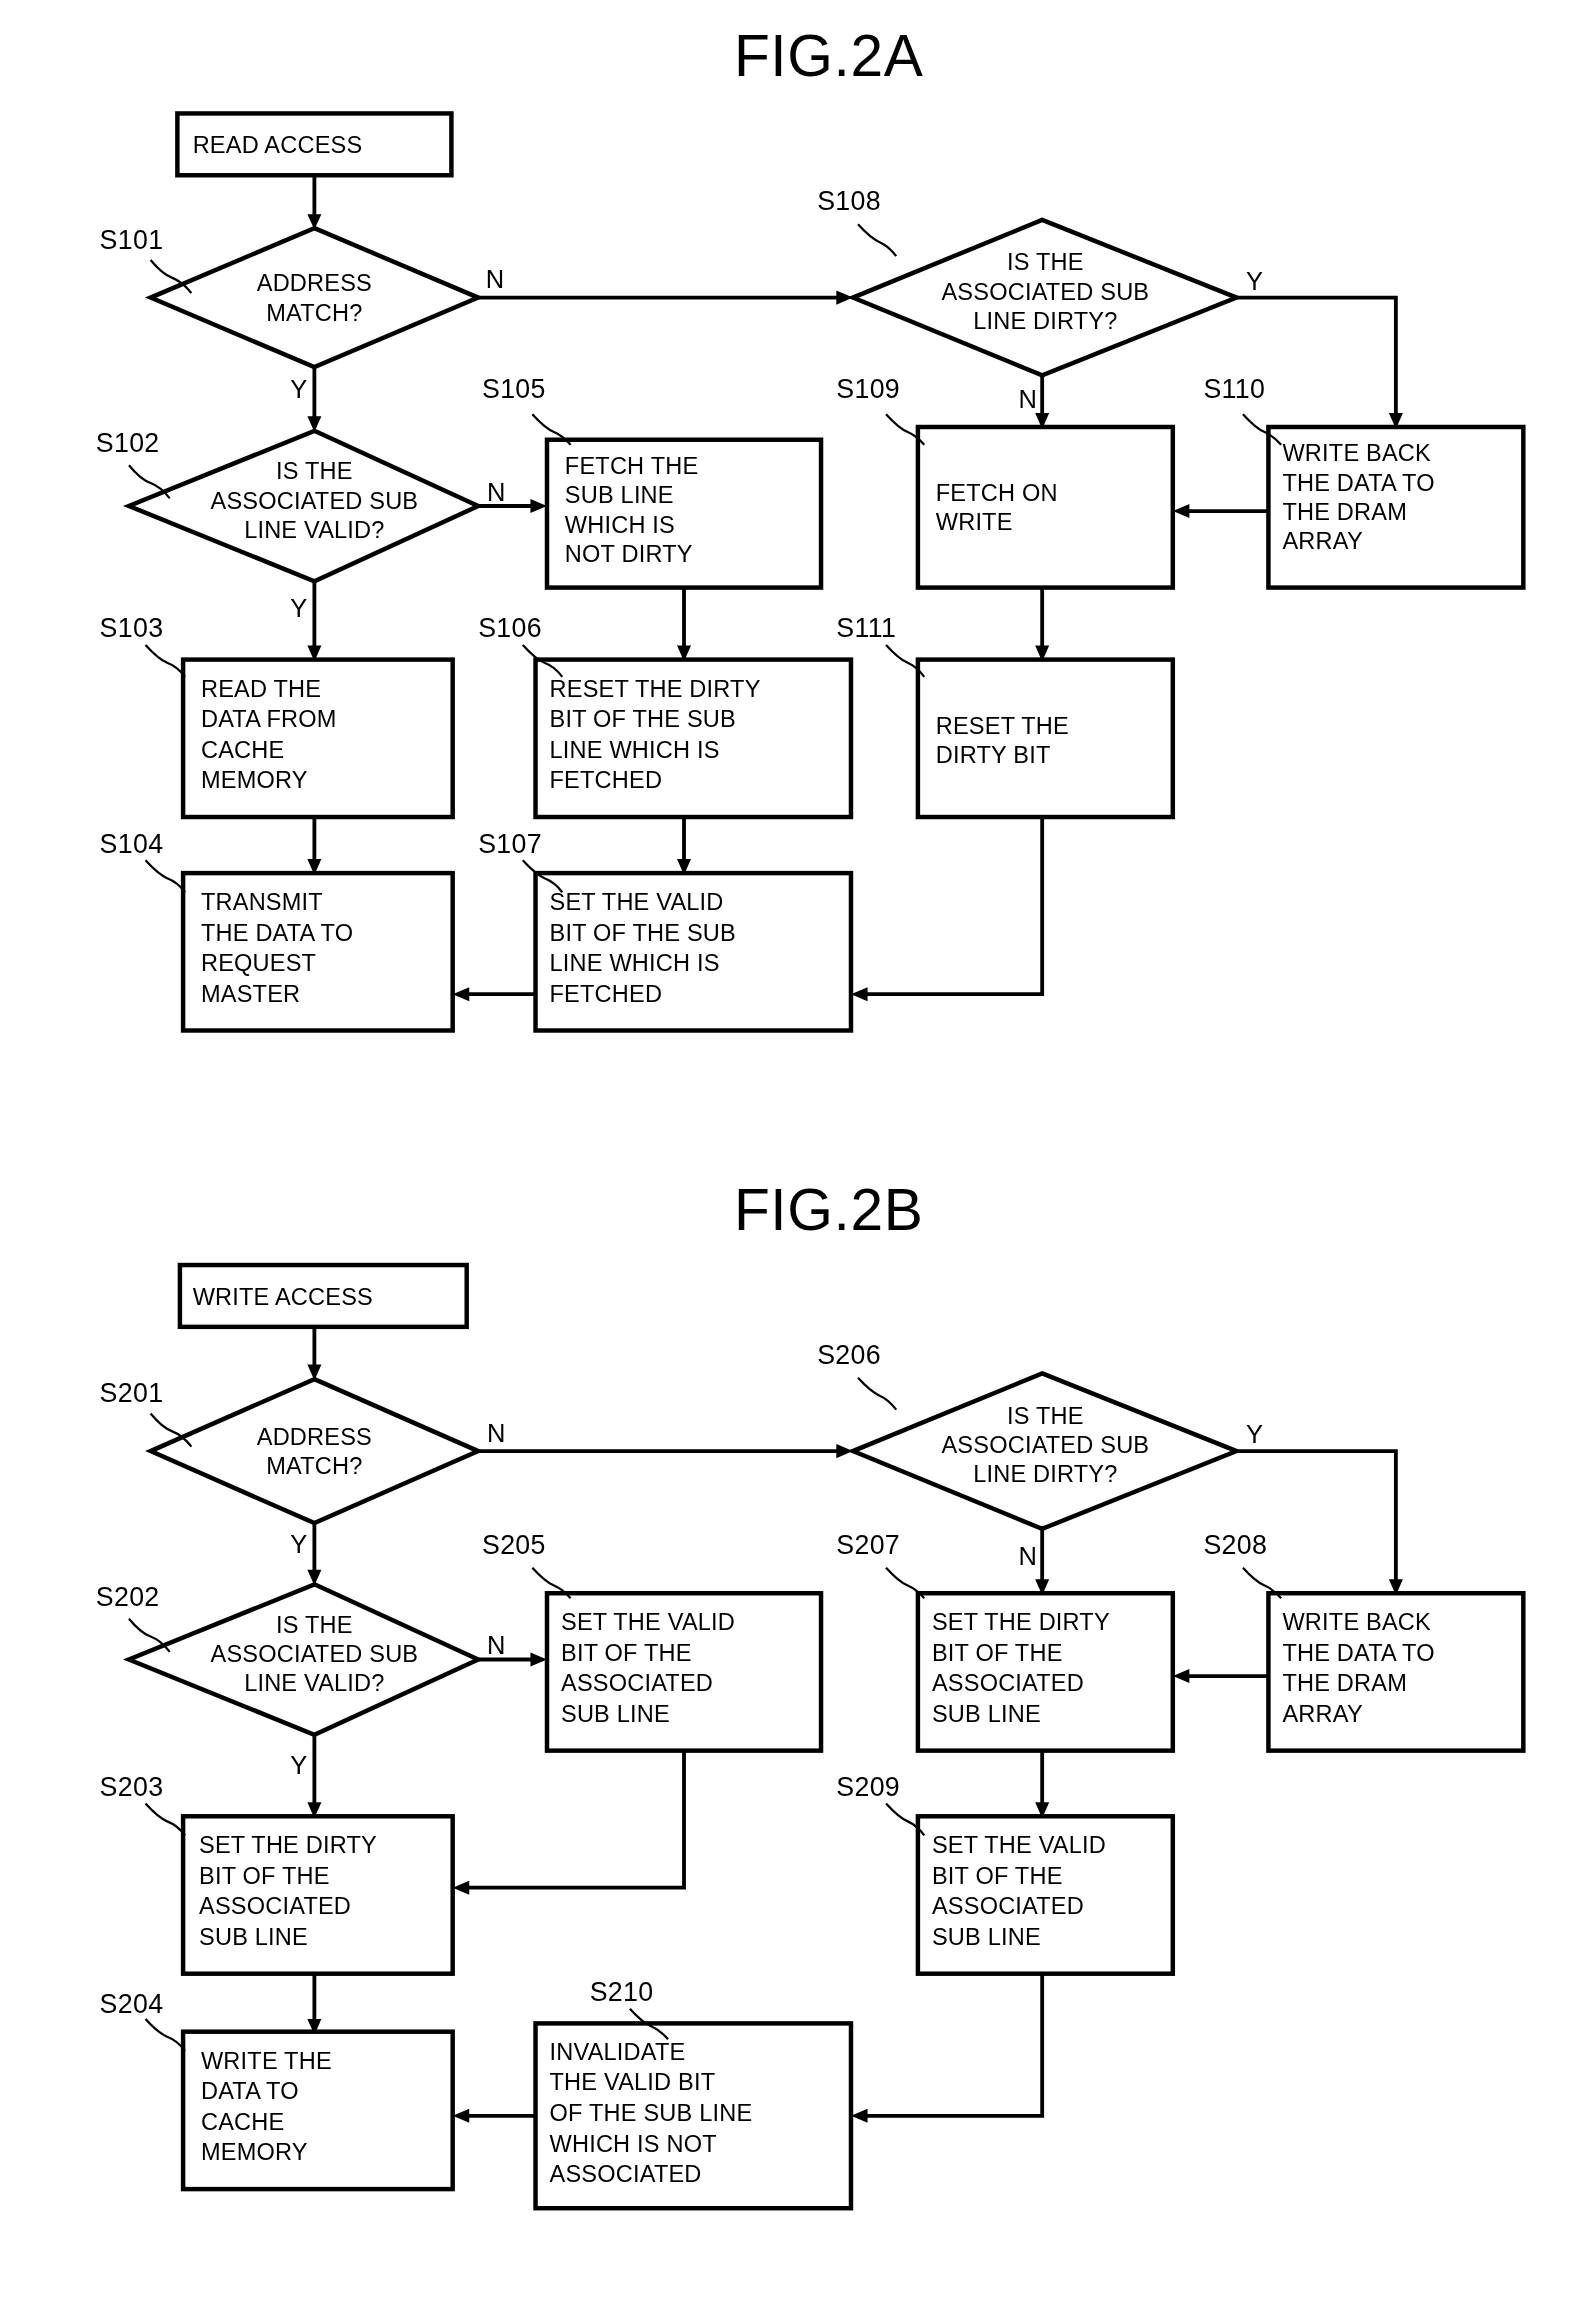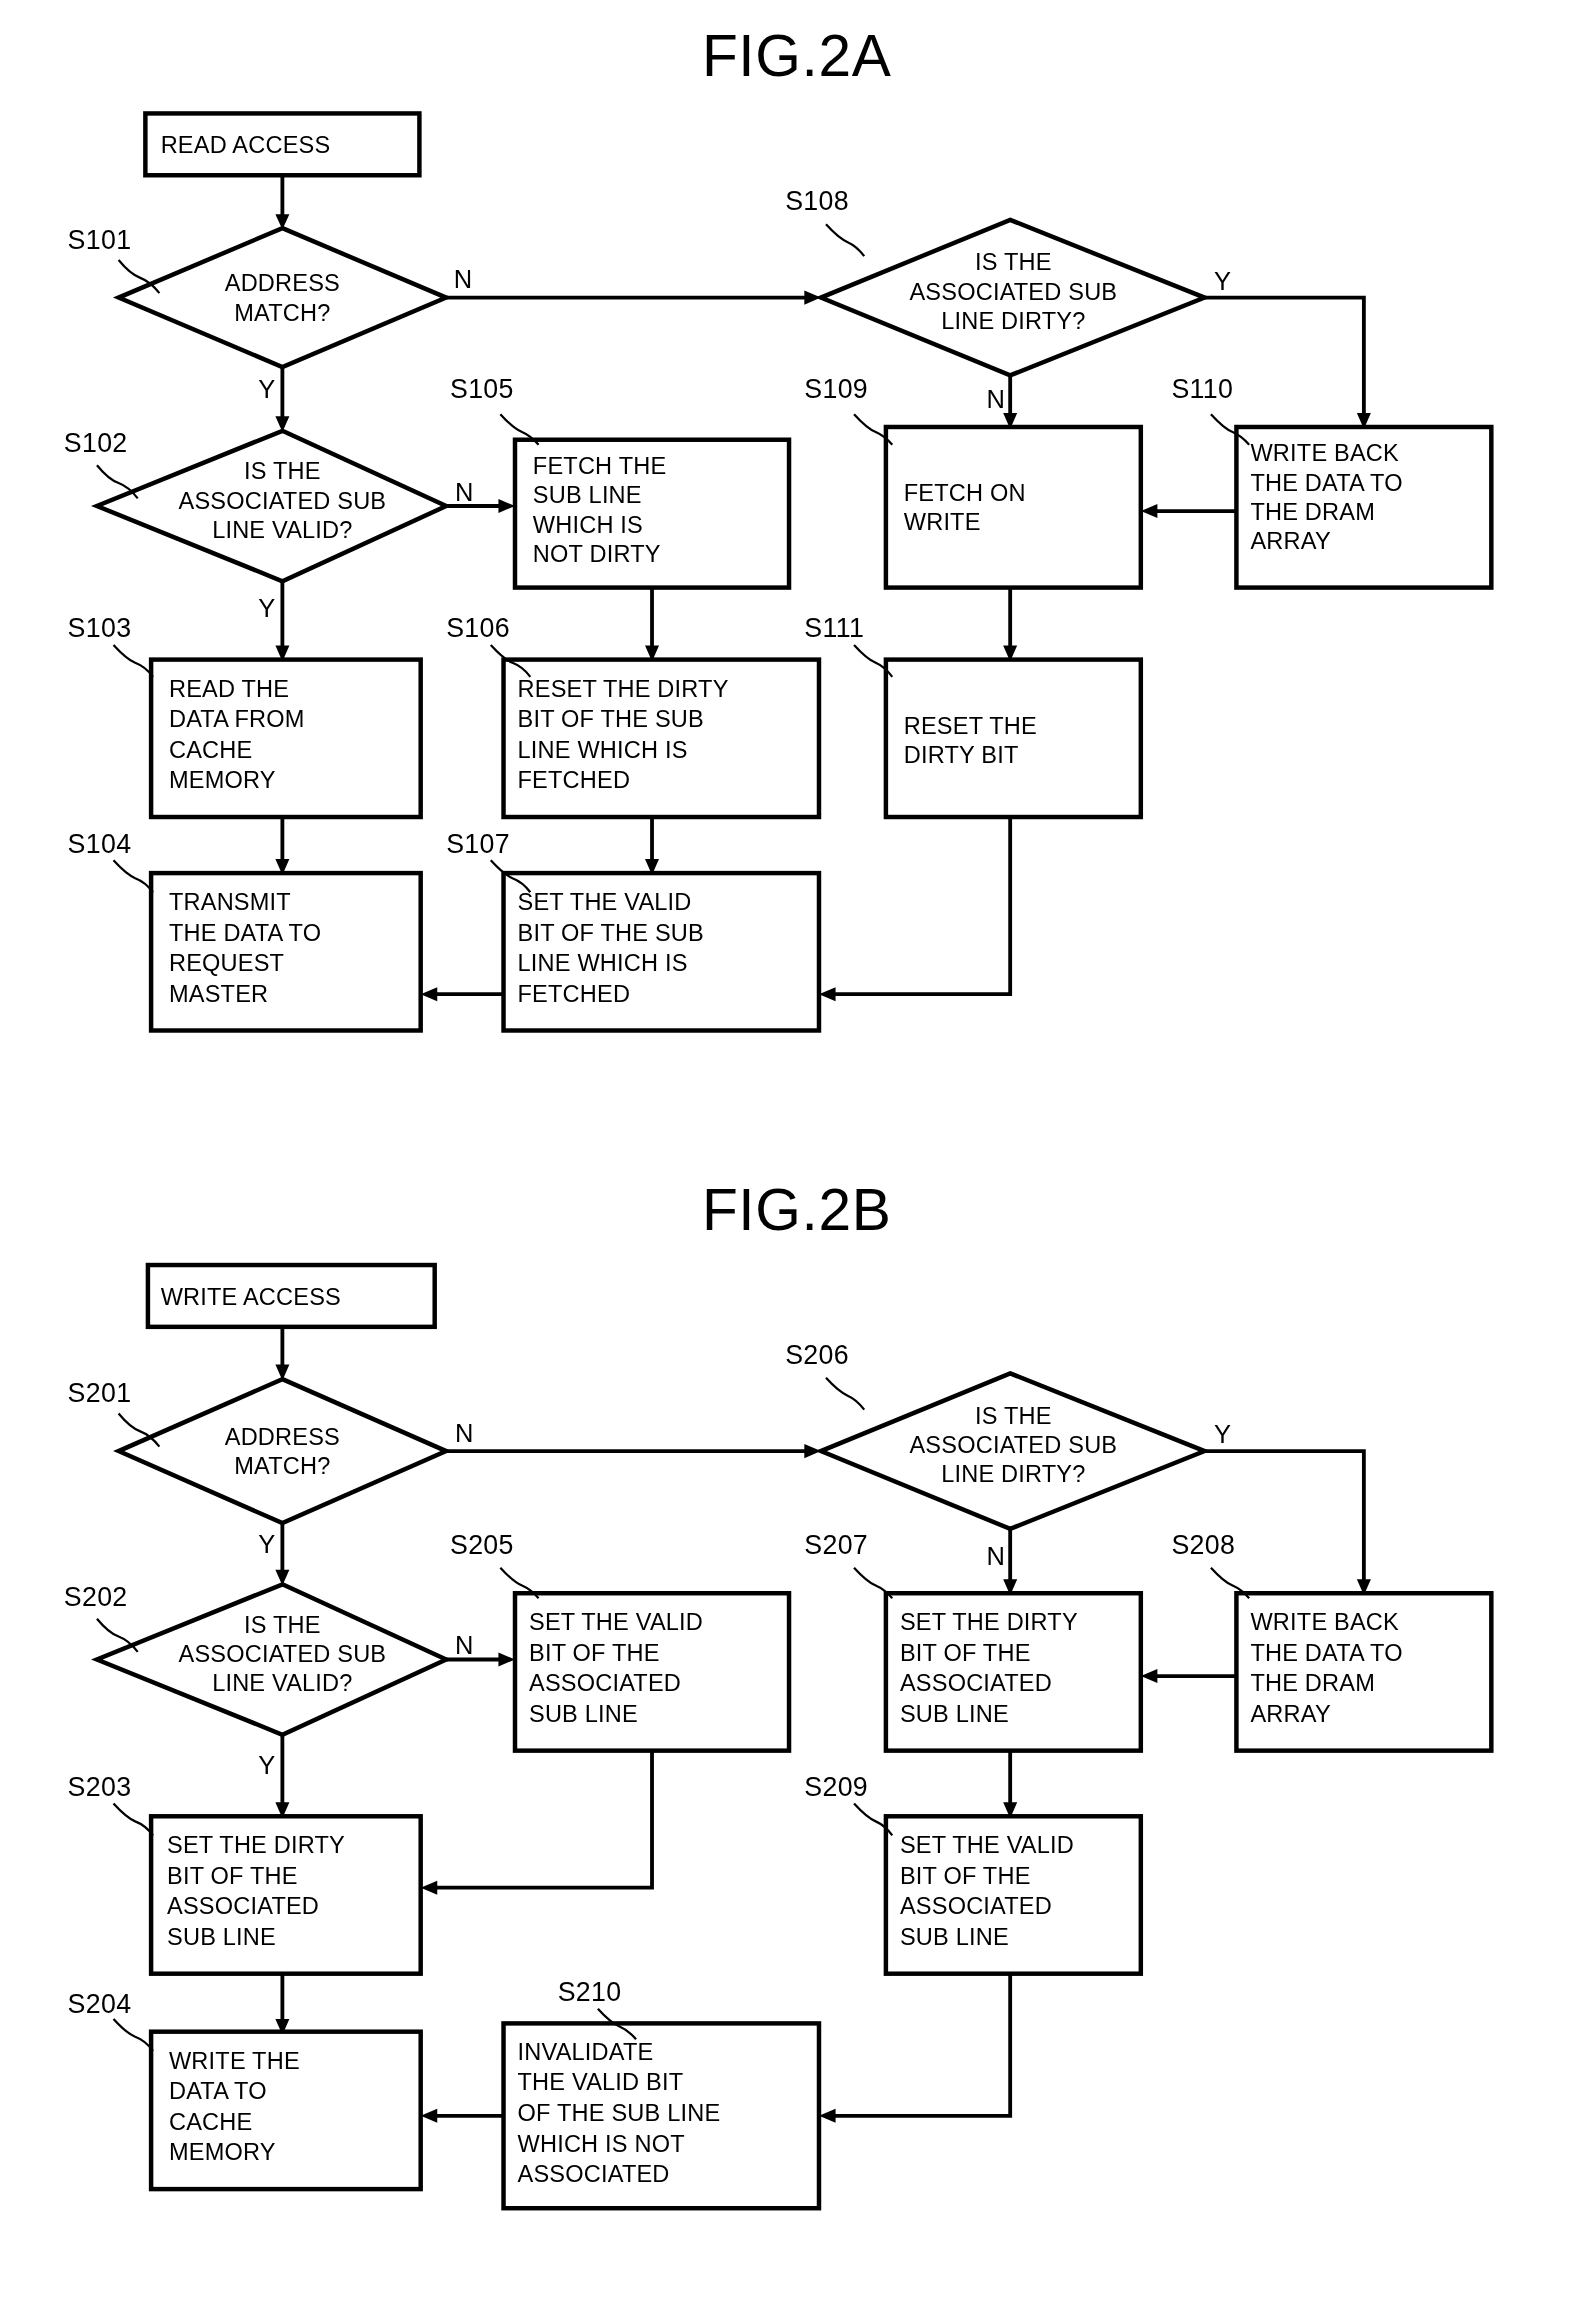--- a/index.html
+++ b/index.html
@@ -12,20 +12,21 @@
     height: 2307px;
     font-family: "Liberation Sans", sans-serif;
     position: relative;
     overflow: hidden;
   }
   #figure-root {
     position: absolute;
     left: 0; top: 0;
     width: 1560px;
     height: 2307px;
+    padding-left: 32px;
   }
   svg.flow {
     display: block;
     width: 1594px;
     height: 2307px;
   }
   .fig-title {
     font-family: "Liberation Sans", sans-serif;
     font-size: 92px;
     font-weight: 400;

